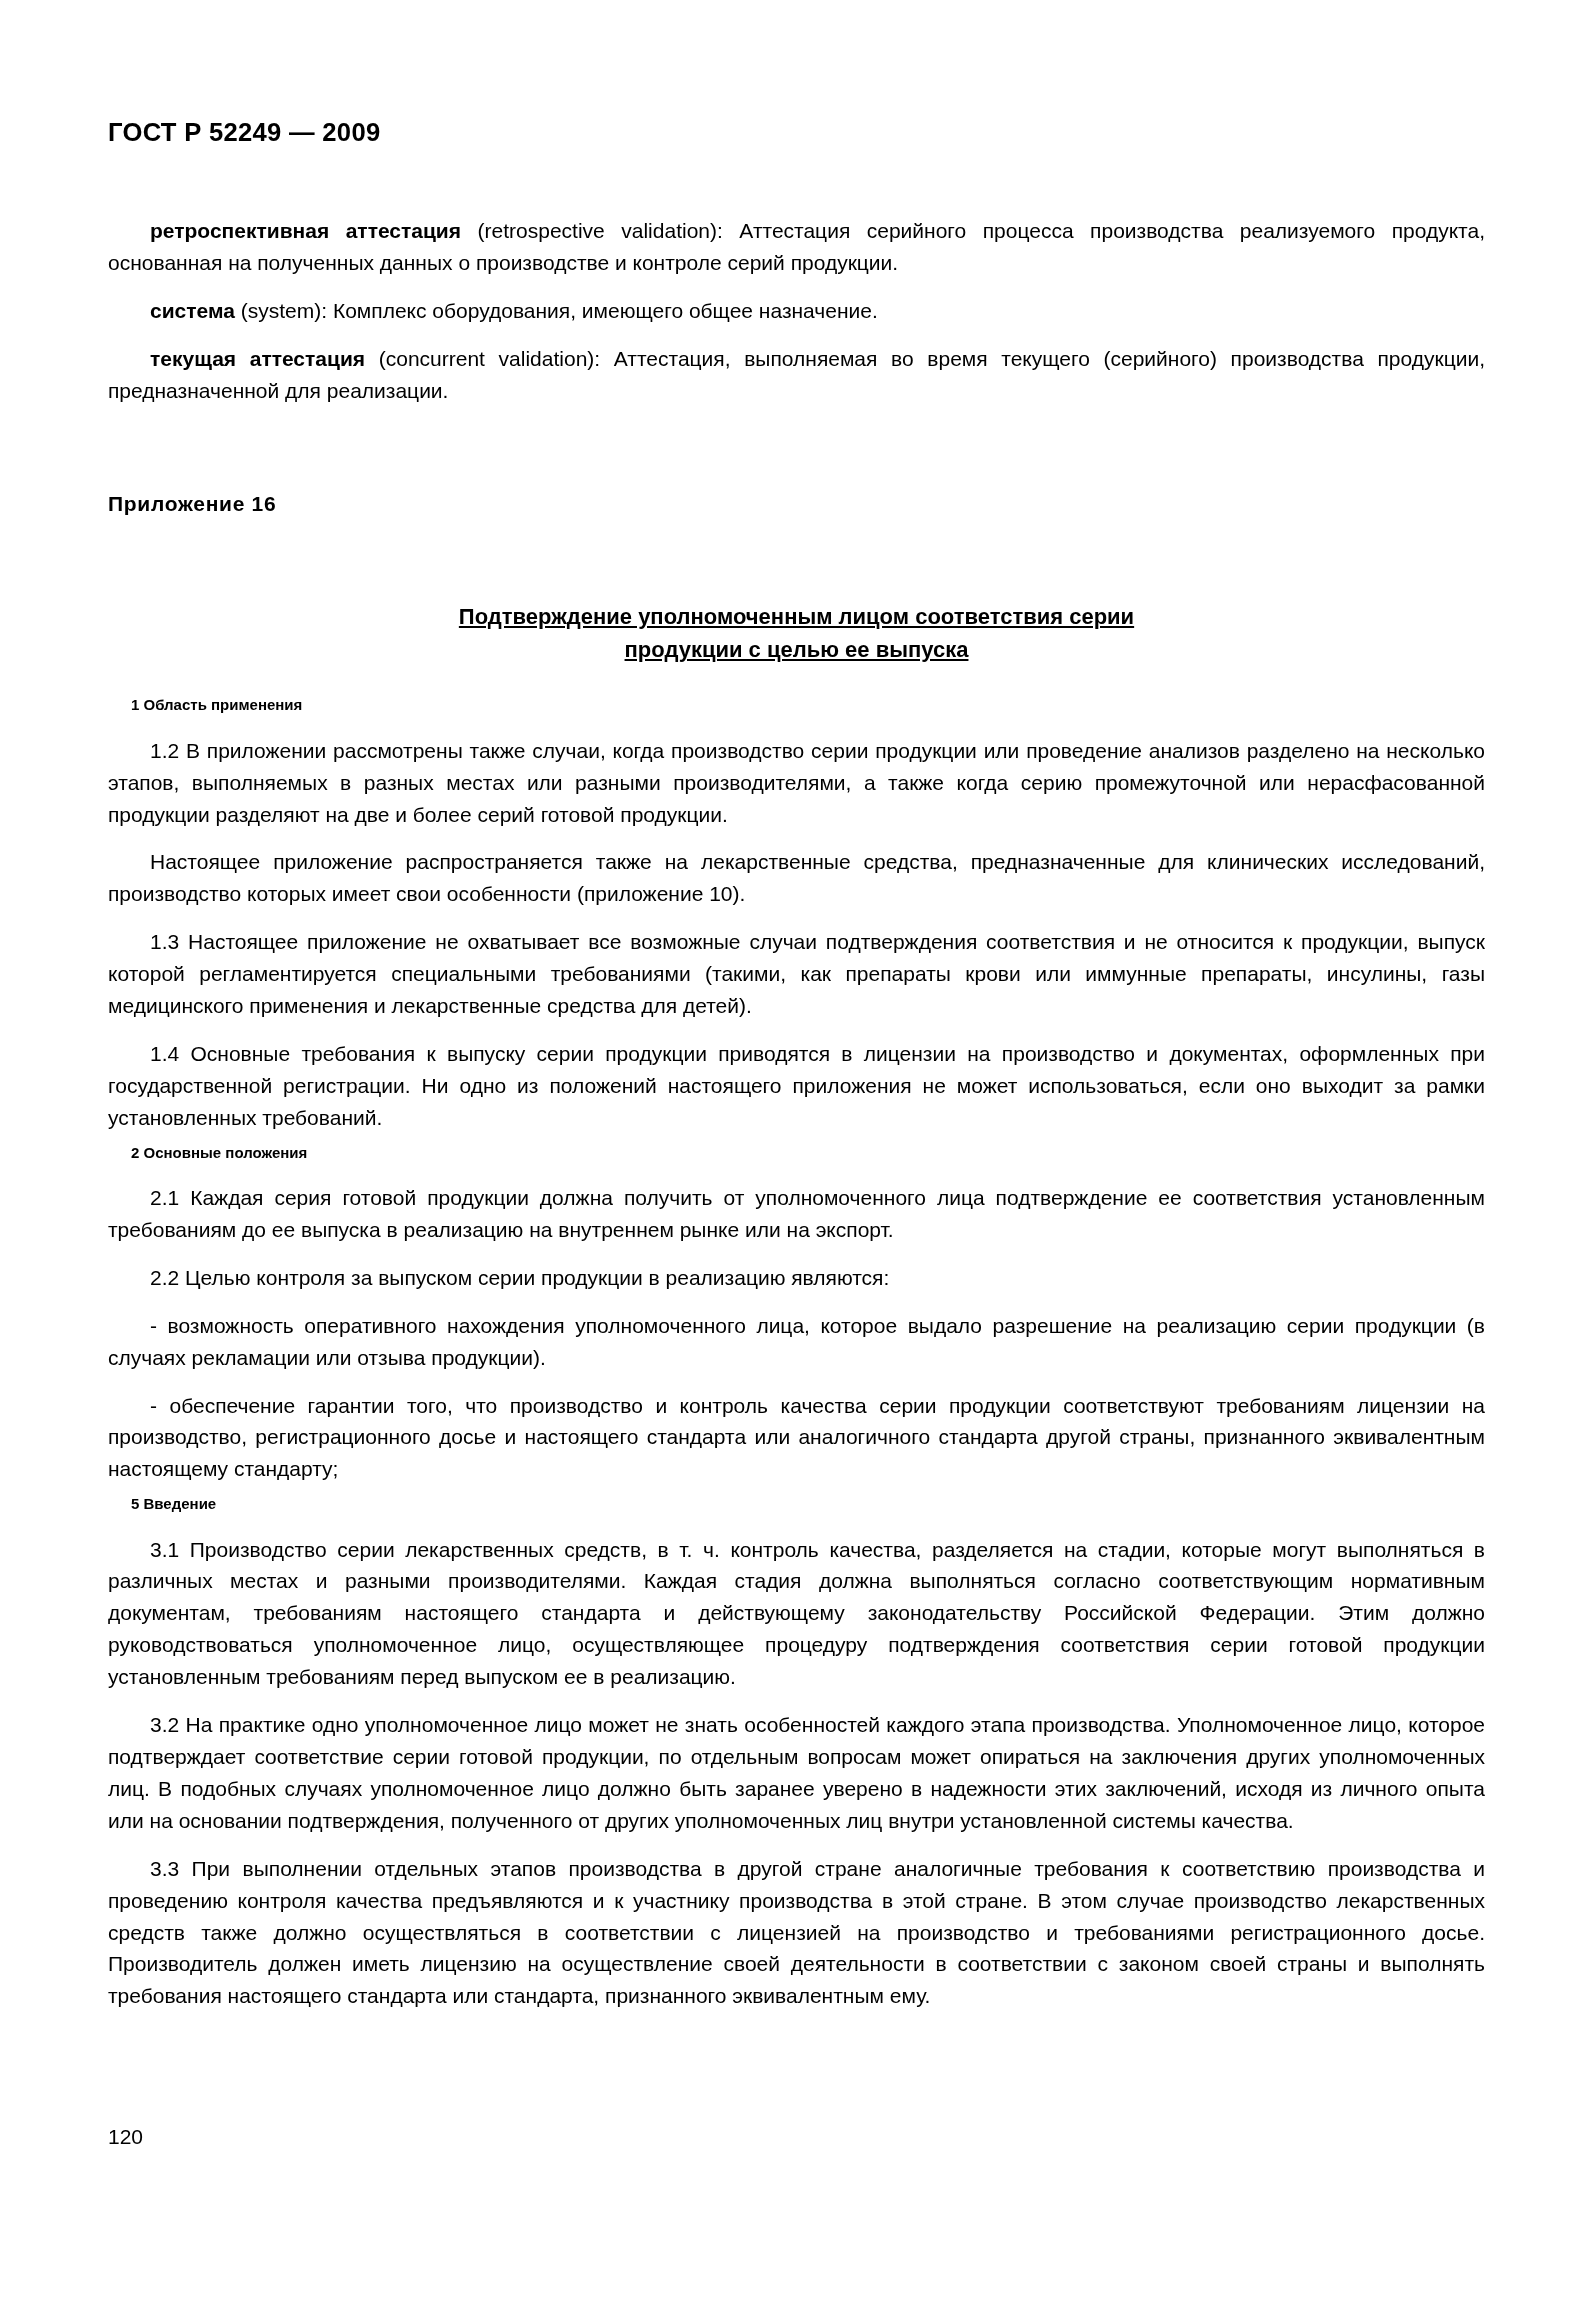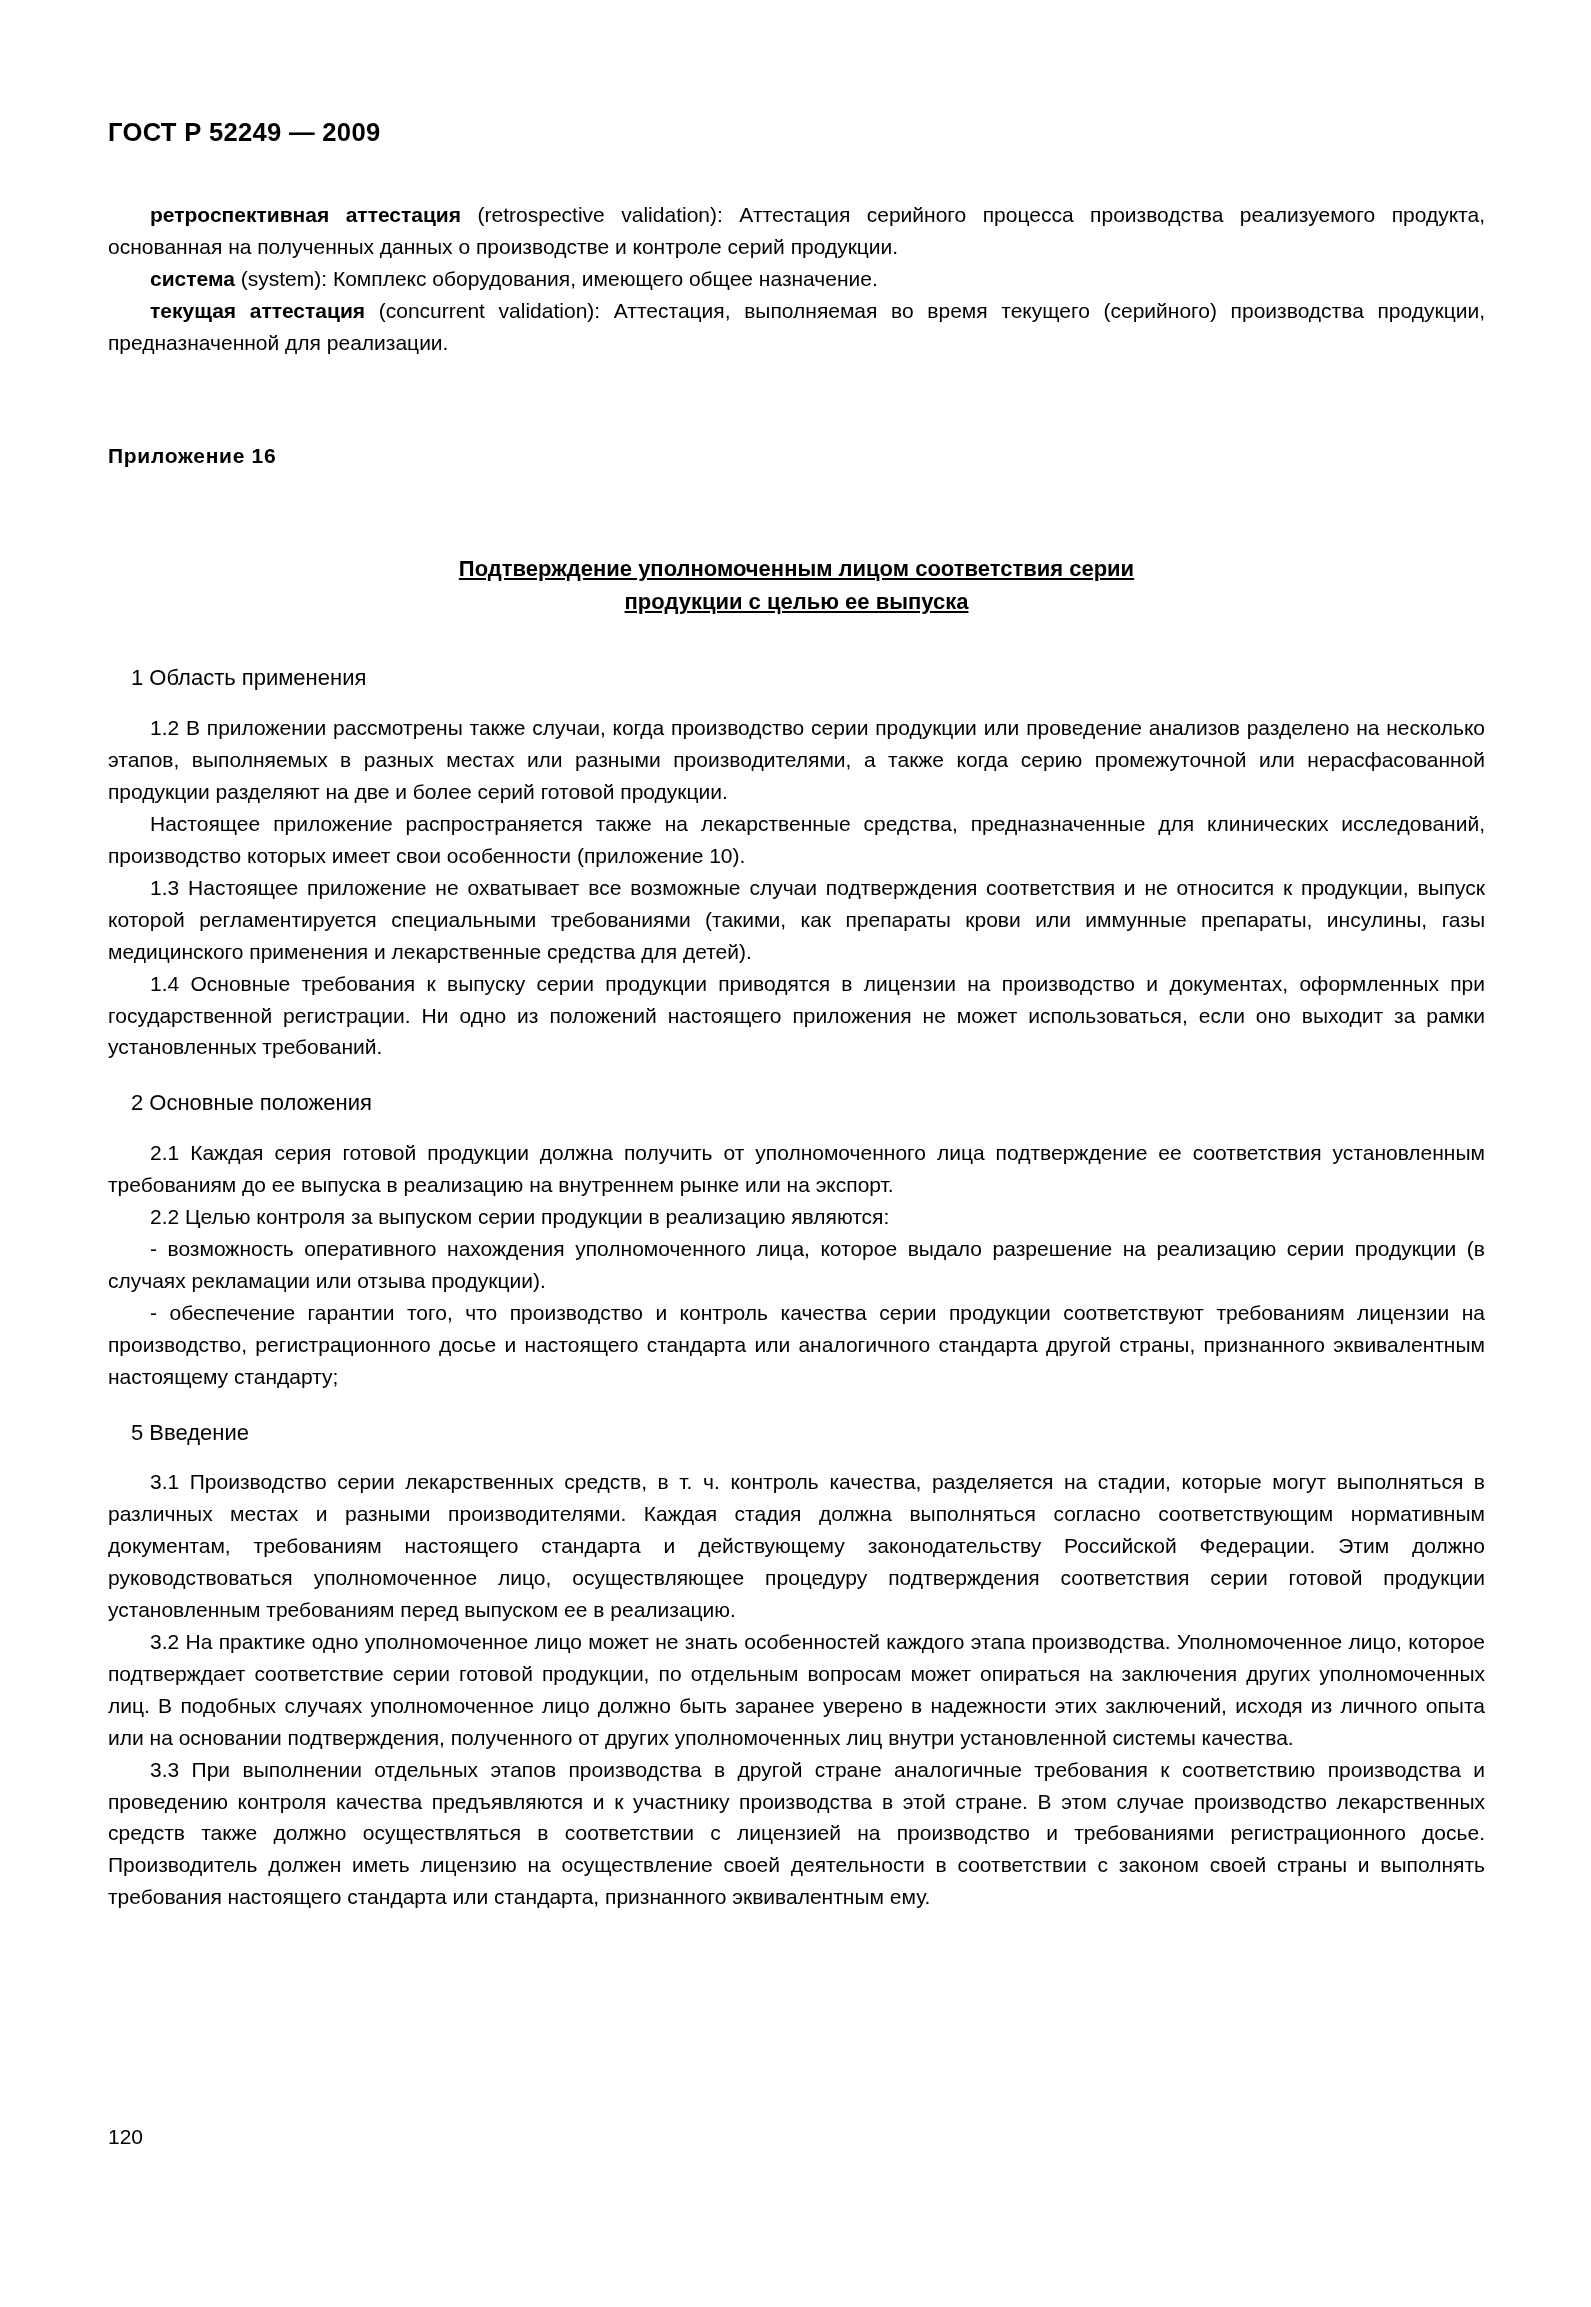--- a/index.html
+++ b/index.html
@@ -35,20 +35,21 @@
   }
   p {
     margin: 0;
     font-size: 21px;
     line-height: 1.52;
     text-align: justify;
     text-justify: inter-word;
   }
   .indent {
     text-indent: 42px;
+    margin-top: 16px;
   }
   .bold {
     font-weight: bold;
   }
   .gap-lg {
     height: 81px;
   }
   .gap-sm {
     height: 20px;
   }
@@ -59,24 +60,24 @@
     letter-spacing: 0.7px;
   }
   .doc-title {
     text-align: center;
     font-weight: bold;
     font-size: 22px;
     line-height: 1.5;
     text-decoration: underline;
   }
   .section-head {
-    font-weight: normal;
-    font-size: 22px;
+    font-weight: bold;
+    font-size: 15px;
     text-indent: 23px;
-    margin-top: 23px;
+    margin-top: 8px;
     margin-bottom: 17.5px;
   }
   .pagenum {
     position: absolute;
     left: 108px;
     top: 2125px;
     font-size: 21px;
   }
 </style>
 </head>

